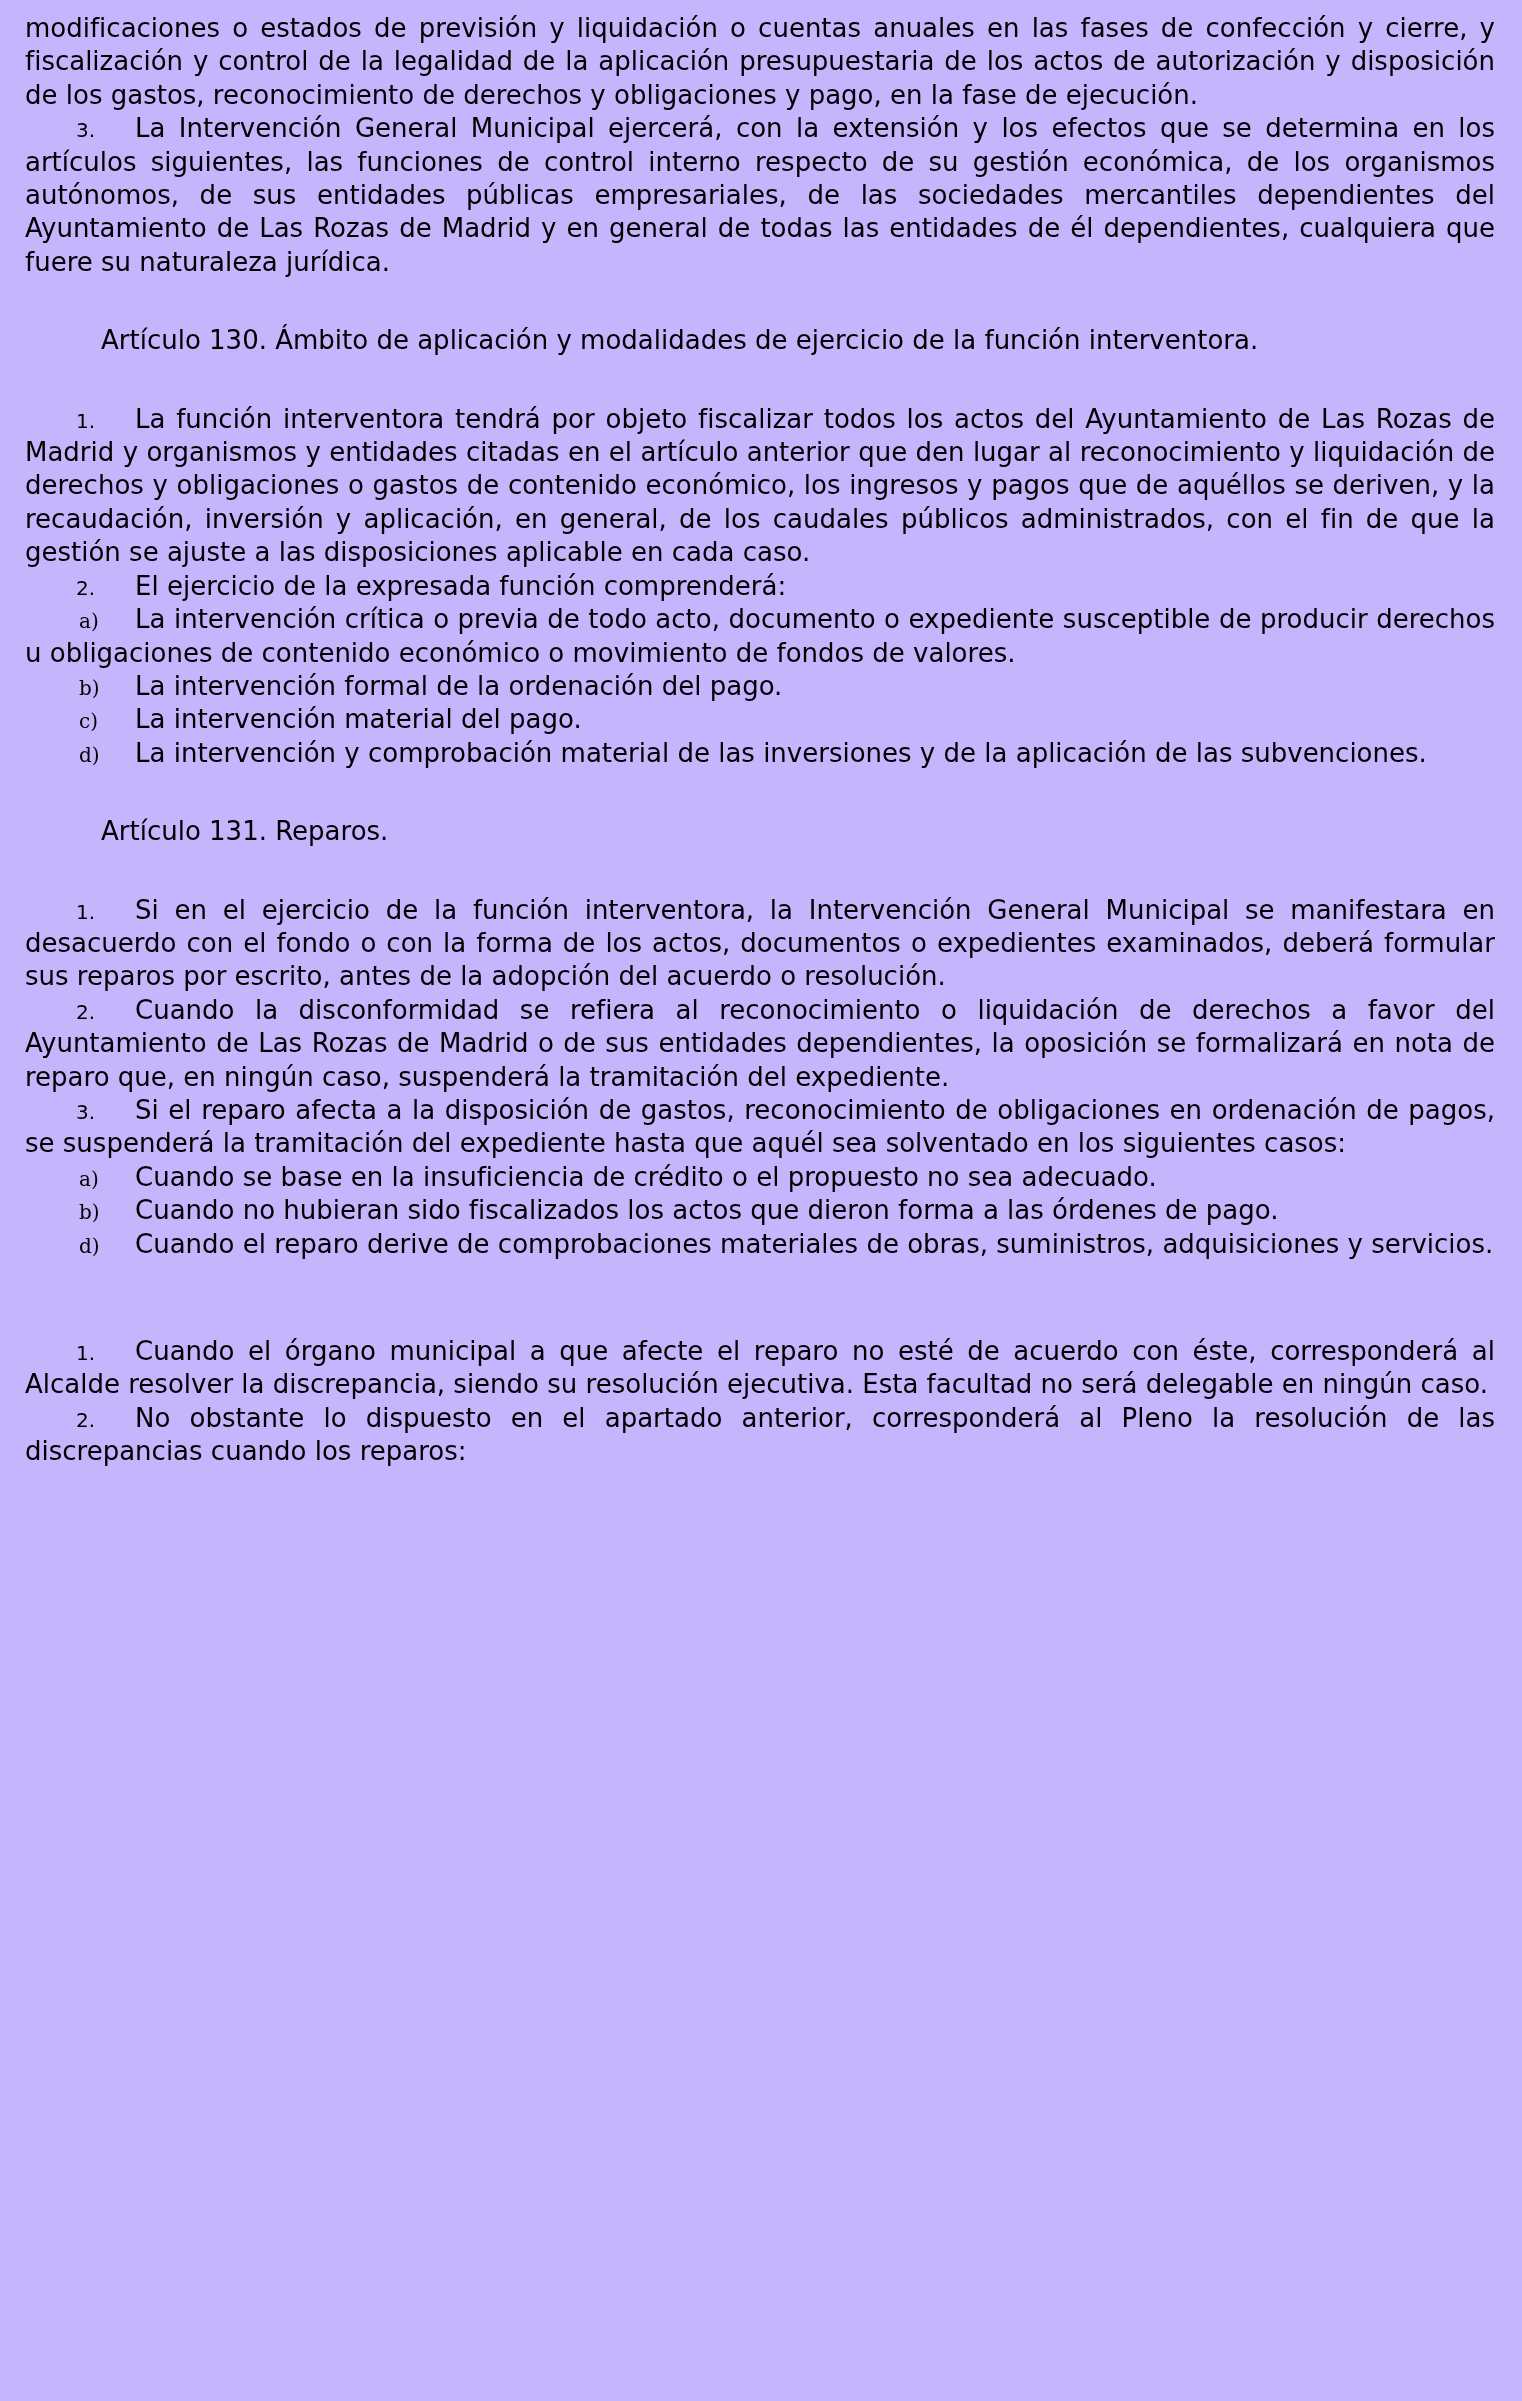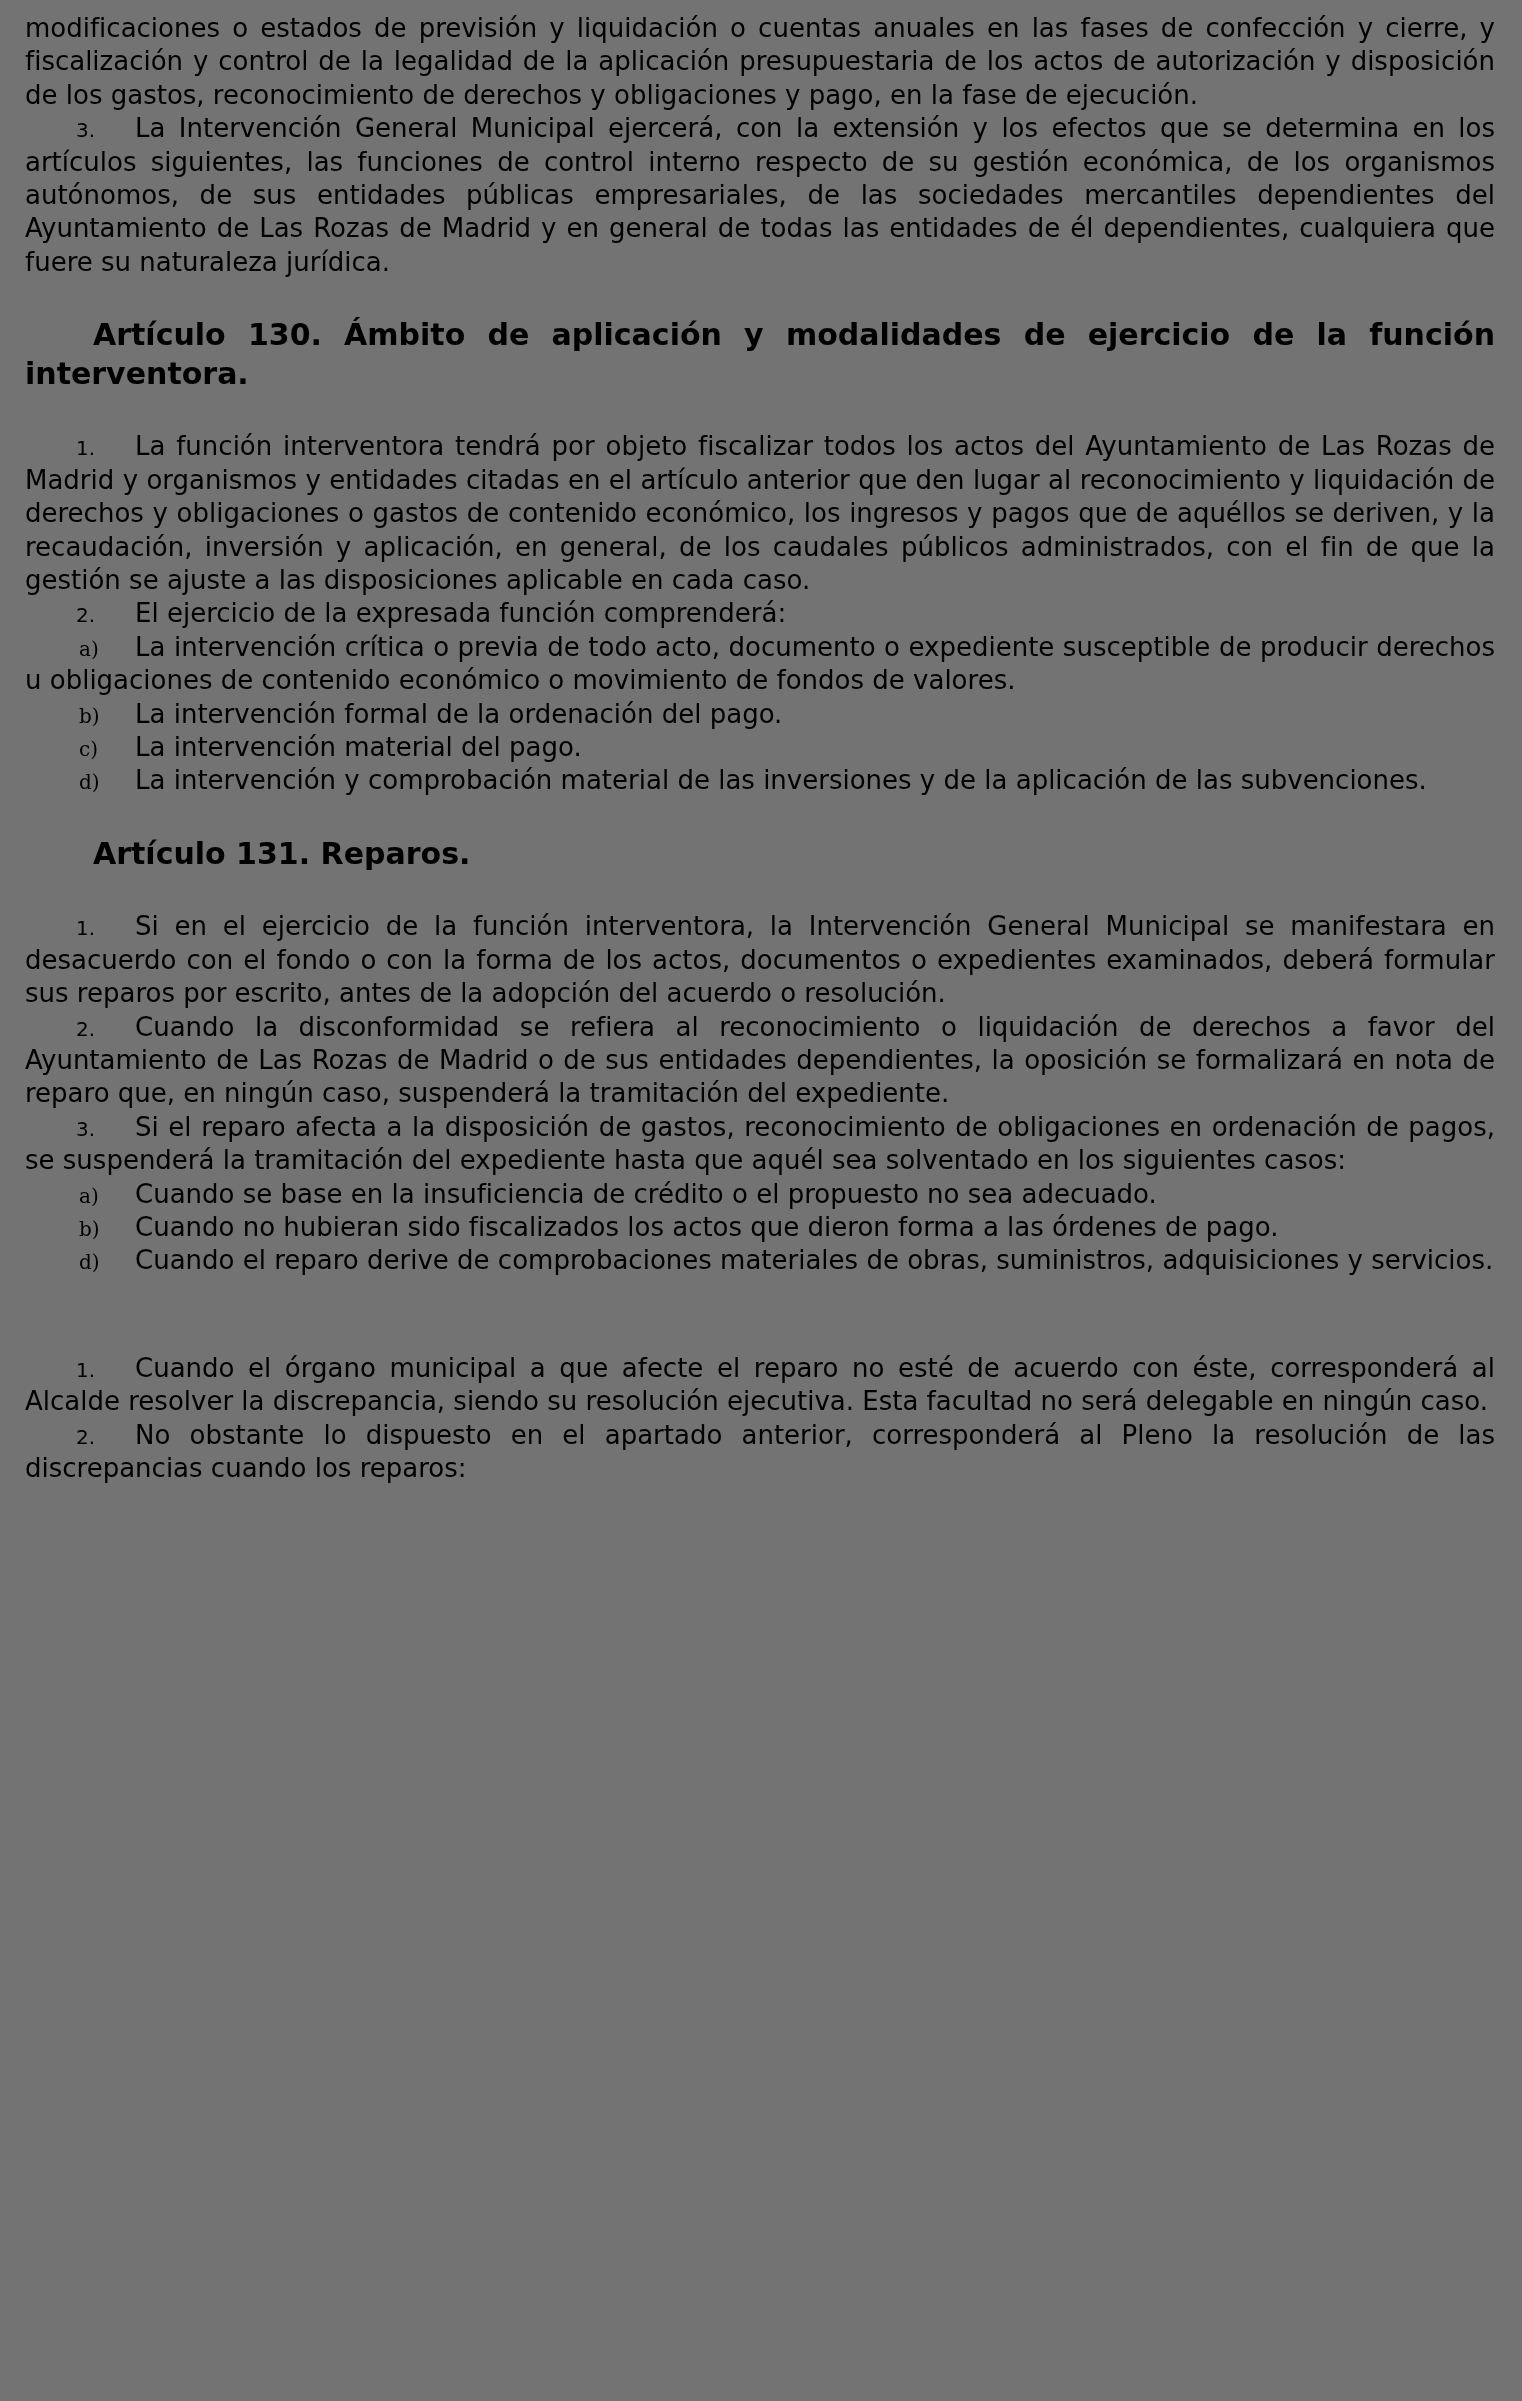--- a/index.html
+++ b/index.html
@@ -11,21 +11,21 @@
     width: 1522px;
     min-height: 2401px;
     font-family: "DejaVu Sans", sans-serif;
     color: #000000;
   }
   .page {
     width: 1522px;
     min-height: 2401px;
     box-sizing: border-box;
     padding: 12px 27px 34px 25px;
-    background: #737373;
+    background: #c4b5fd;
   }
   .para {
     font-size: 26px;
     line-height: 1.285;
     text-align: justify;
     text-justify: inter-word;
     margin: 0;
     hyphens: none;
   }
   
@@ -38,25 +38,25 @@
   }
   .marker-alpha {
     display: inline-block;
     width: 110px;
     text-indent: 54px;
     font-size: 20px;
     font-family: "DejaVu Serif", serif;
     vertical-align: baseline;
   }
   .heading {
-    font-size: 30px;
+    font-size: 26px;
     line-height: 1.285;
-    font-weight: bold;
+    font-weight: normal;
     text-align: justify;
-    margin: 0;
+    margin: 8px;
     text-indent: 68px;
   }
   .spacer-lg { height: 37px; }
 </style>
 </head>
 <body>
 
 <div class="page">
 
   <p class="para">modificaciones o estados de previsión y liquidación o cuentas anuales en las fases de confección y cierre, y fiscalización y control de la legalidad de la aplicación presupuestaria de los actos de autorización y disposición de los gastos, reconocimiento de derechos y obligaciones y pago, en la fase de ejecución.</p>

